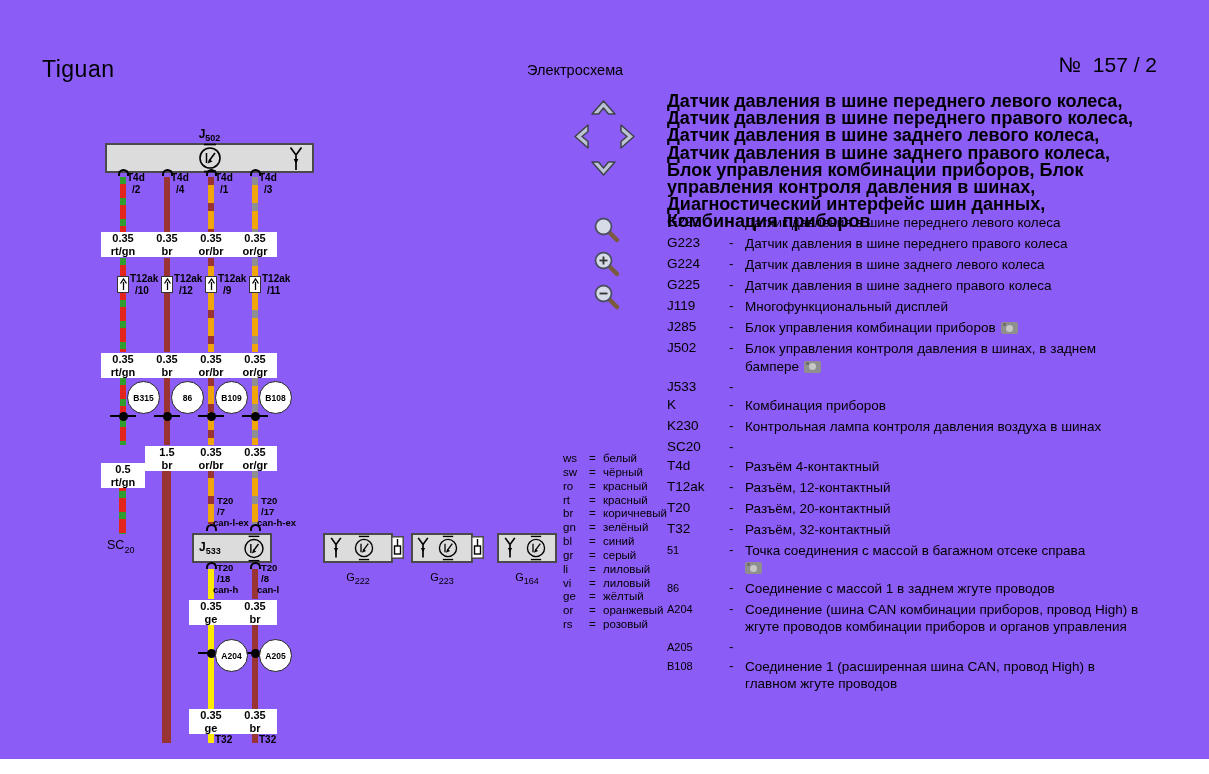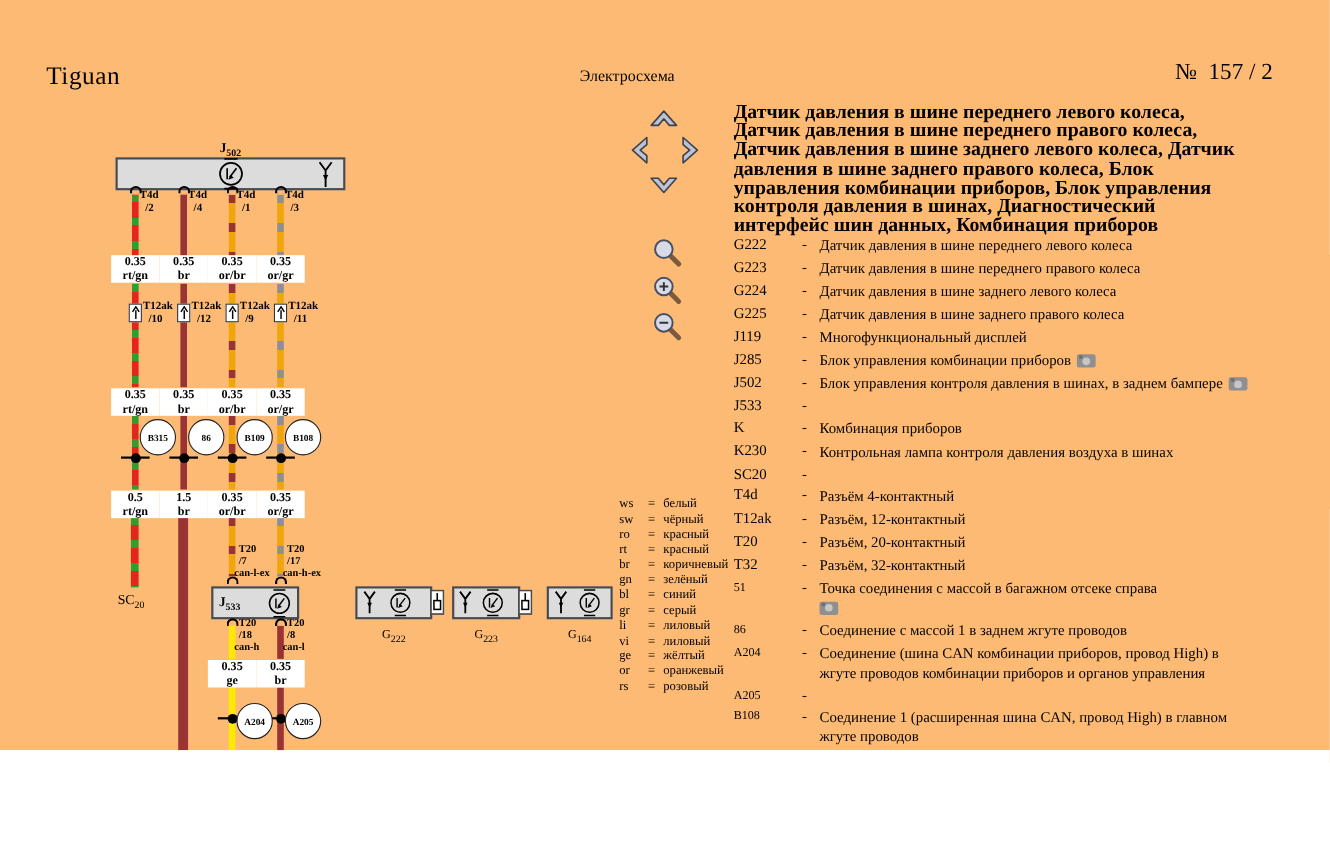--- a/index.html
+++ b/index.html
@@ -1,18 +1,18 @@
 <!DOCTYPE html>
 <html><head>
 <meta charset="utf-8">
 <style>
   * { margin:0; padding:0; box-sizing:border-box; }
   html,body { background:#fff; }
   body { font-family:"Liberation Sans", sans-serif; color:#000; }
-  #page { position:relative; width:1209px; height:682px; background:#fdba74; overflow:hidden;font-family:Liberation Serif, serif; }
+  #page { position:relative; width:1209px; height:759px; background:#8b5cf6; overflow:hidden; }
 
   
   .model-title { position:absolute; left:42px; top:56px; font-size:23px; letter-spacing:.5px; }
   .sheet-type  { position:absolute; left:527px; top:62px; font-size:14.5px; }
   .sheet-num   { position:absolute; right:52px; top:53px; font-size:21px; white-space:pre; }
 
   
   .main-title { position:absolute; left:667px; top:93px; width:468px;
                 font-size:18px; font-weight:bold; line-height:17.2px; }
   #component-list { position:absolute; left:667px; top:214px; width:476px; }
@@ -356,21 +356,21 @@
     <div class="wlabel" style="left:101px;top:353px;">
         <span>0.35</span>
         <span>rt/gn</span>
       </div>
     <div class="wseg c-rtgn" style="left:120px;top:378px;height:67px;"></div>
     <div class="jcircle" style="left:127px;top:381px;">
         <span>B315</span>
       </div>
     <div class="dotline" style="left:110px;top:415px;"></div>
     <div class="jdot" style="left:119px;top:412px;"></div>
-    <div class="wlabel" style="left:101px;top:446px;">
+    <div class="wlabel" style="left:101px;top:463px;">
         <span>0.5</span>
         <span>rt/gn</span>
       </div>
     <div class="wseg c-rtgn" style="left:119px;top:470px;height:64px;width:7px;"></div>
     <div class="sc-label" style="left:107px;top:538px;"><span>SC</span><sub>20</sub></div>
 
     <div class="conn" style="left:162px;top:169px;"></div>
     <div class="pin-cluster" style="left:171px;top:172px;">
         <span class="pl">T4d</span>
         <span class="pl ind">/4</span>

